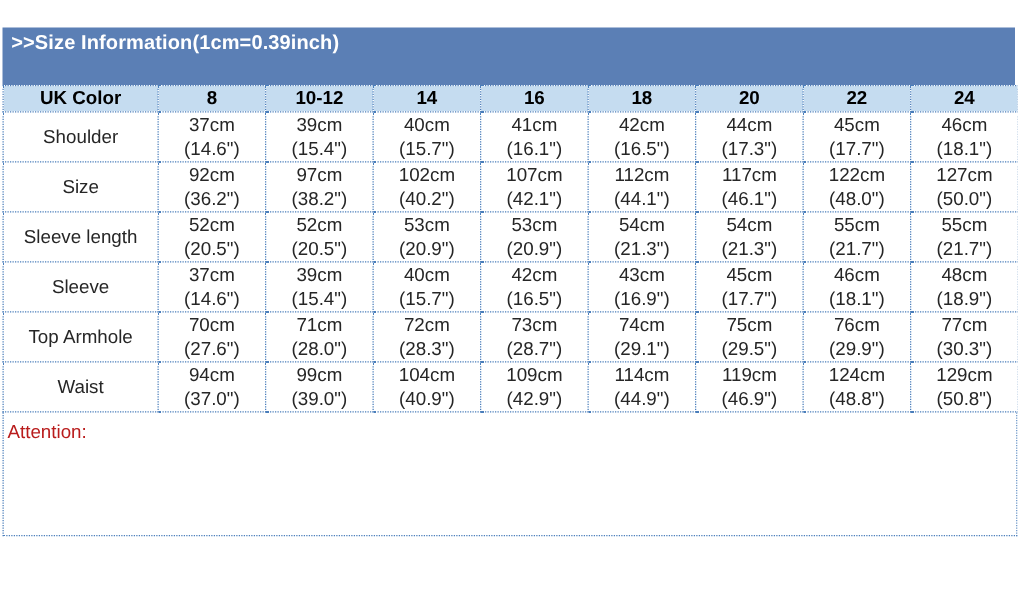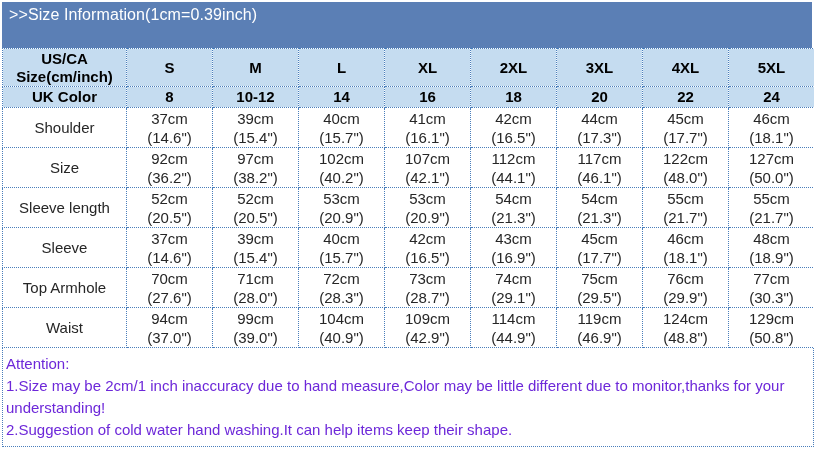--- a/index.html
+++ b/index.html
@@ -14,23 +14,24 @@
   html,body{margin:0;padding:0;background:#FFFFFF;}
   body{
     width:814px;height:473px;overflow:hidden;
     font-family:"Liberation Sans","DejaVu Sans",sans-serif;
     -webkit-font-smoothing:antialiased;
   }
   .page{width:814px;box-sizing:border-box;padding:2px 0 0 2px;}
   .banner{
     width:810px;height:46px;box-sizing:border-box;
     background:var(--banner-bg);color:var(--banner-text);
-    font-size:16px;font-weight:normal;
+    font-size:16px;font-weight:bold;
     padding:2px 0 0 7px;line-height:22px;
     letter-spacing:0.1px;
+    margin-top:20px;
   }
   table.size-table{
     width:812px;border-collapse:collapse;table-layout:fixed;
     margin:0;
   }
   table.size-table td{
     border:1px dotted var(--grid);
     text-align:center;vertical-align:middle;
     box-sizing:border-box;overflow:hidden;
     font-size:15px;color:var(--data-text);
@@ -46,21 +47,21 @@
   tr.meas-row{height:40px;}
   tr.meas-row td{line-height:19px;}
   td.row-label{
     background:var(--label-bg);color:#000000;
     text-align:left;padding-left:6px;font-weight:normal;margin-top:34px;
   }
   .attention{
     width:812px;box-sizing:border-box;
     min-height:99px;
     border:1px dotted var(--grid);border-top:none;
-    font-size:15px;color:#6d28d9;line-height:22px;
+    font-size:15px;color:#b91c1c;line-height:22px;
     padding:5px 8px 4px 3px;
   }
 </style>
 </head>
 <body>
 
 <div class="page">
 
   <header class="banner">
     <div>&gt;&gt;Size Information(1cm=0.39inch)</div>
@@ -72,34 +73,20 @@
       <col style="width:86px">
         <col style="width:86px">
         <col style="width:86px">
         <col style="width:86px">
       <col style="width:86px">
         <col style="width:86px">
         <col style="width:86px">
         <col style="width:86px">
     </colgroup>
     <tbody>
-        <tr class="hdr-row hdr-main">
-          <td>
-            <div>US/CA</div>
-            <div>Size(cm/inch)</div>
-          </td>
-          <td>S</td>
-          <td>M</td>
-          <td>L</td>
-          <td>XL</td>
-          <td>2XL</td>
-          <td>3XL</td>
-          <td>4XL</td>
-          <td>5XL</td>
-        </tr>
         <tr class="hdr-row hdr-sub">
           <td>UK Color</td>
           <td>8</td>
           <td>10-12</td>
           <td>14</td>
           <td>16</td>
           <td>18</td>
           <td>20</td>
           <td>22</td>
           <td>24</td>
@@ -312,19 +299,15 @@
           <td>
             <div>129cm</div>
             <div>(50.8")</div>
           </td>
         </tr>
       </tbody>
   </table>
 
   <section class="attention">
     <div>Attention:</div>
-    <div>
-        <div>1.Size may be 2cm/1 inch inaccuracy due to hand measure,Color may be little different due to monitor,thanks for your understanding!</div>
-        <div>2.Suggestion of cold water hand washing.It can help items keep their shape.</div>
-      </div>
   </section>
 
 </div>
 
 </body></html>

